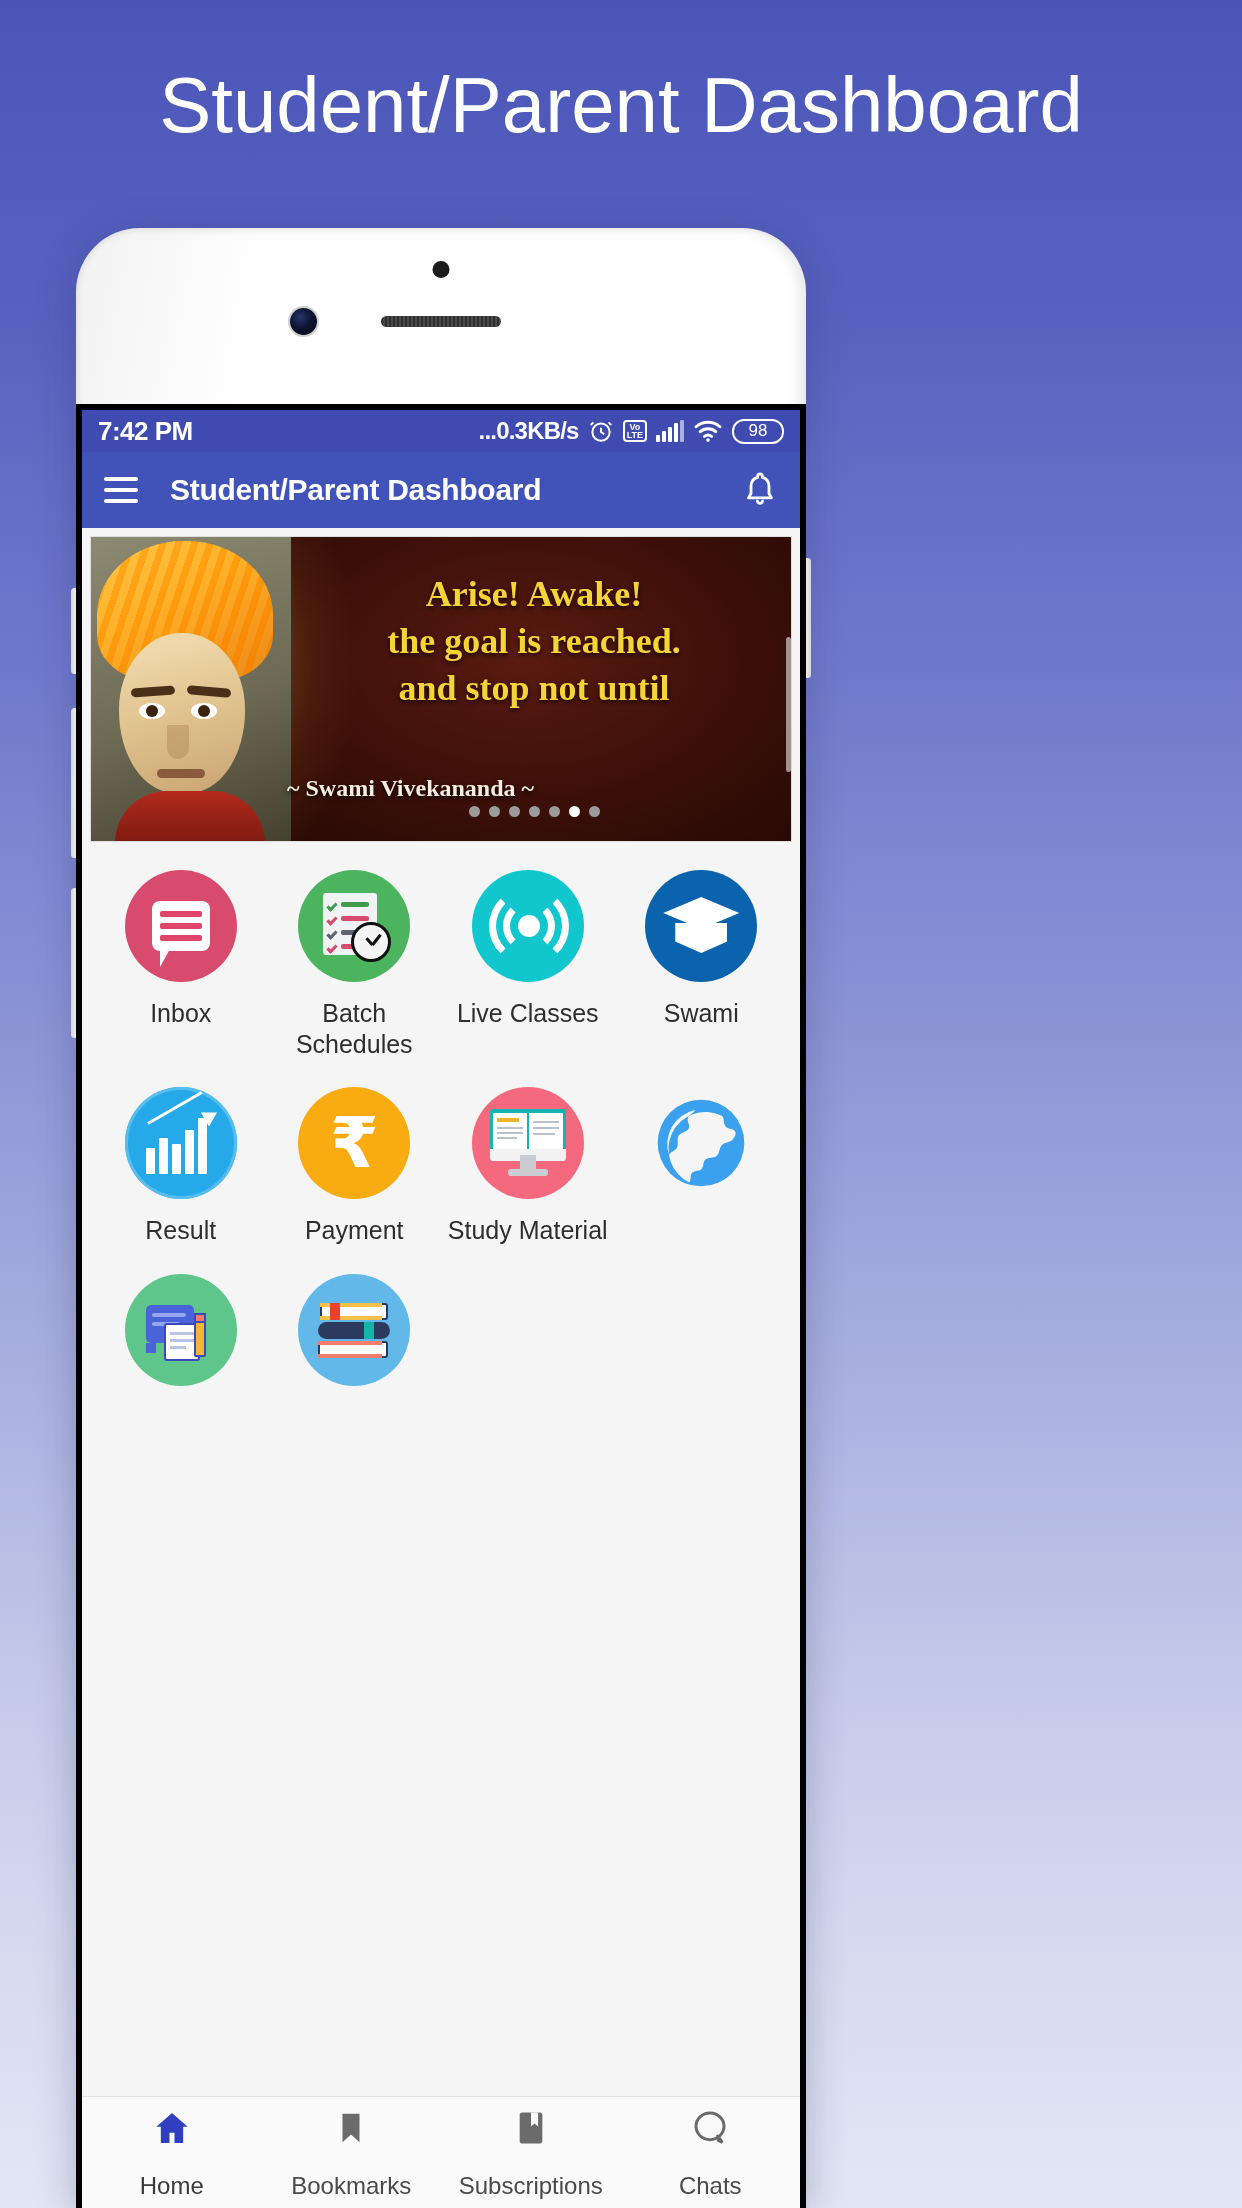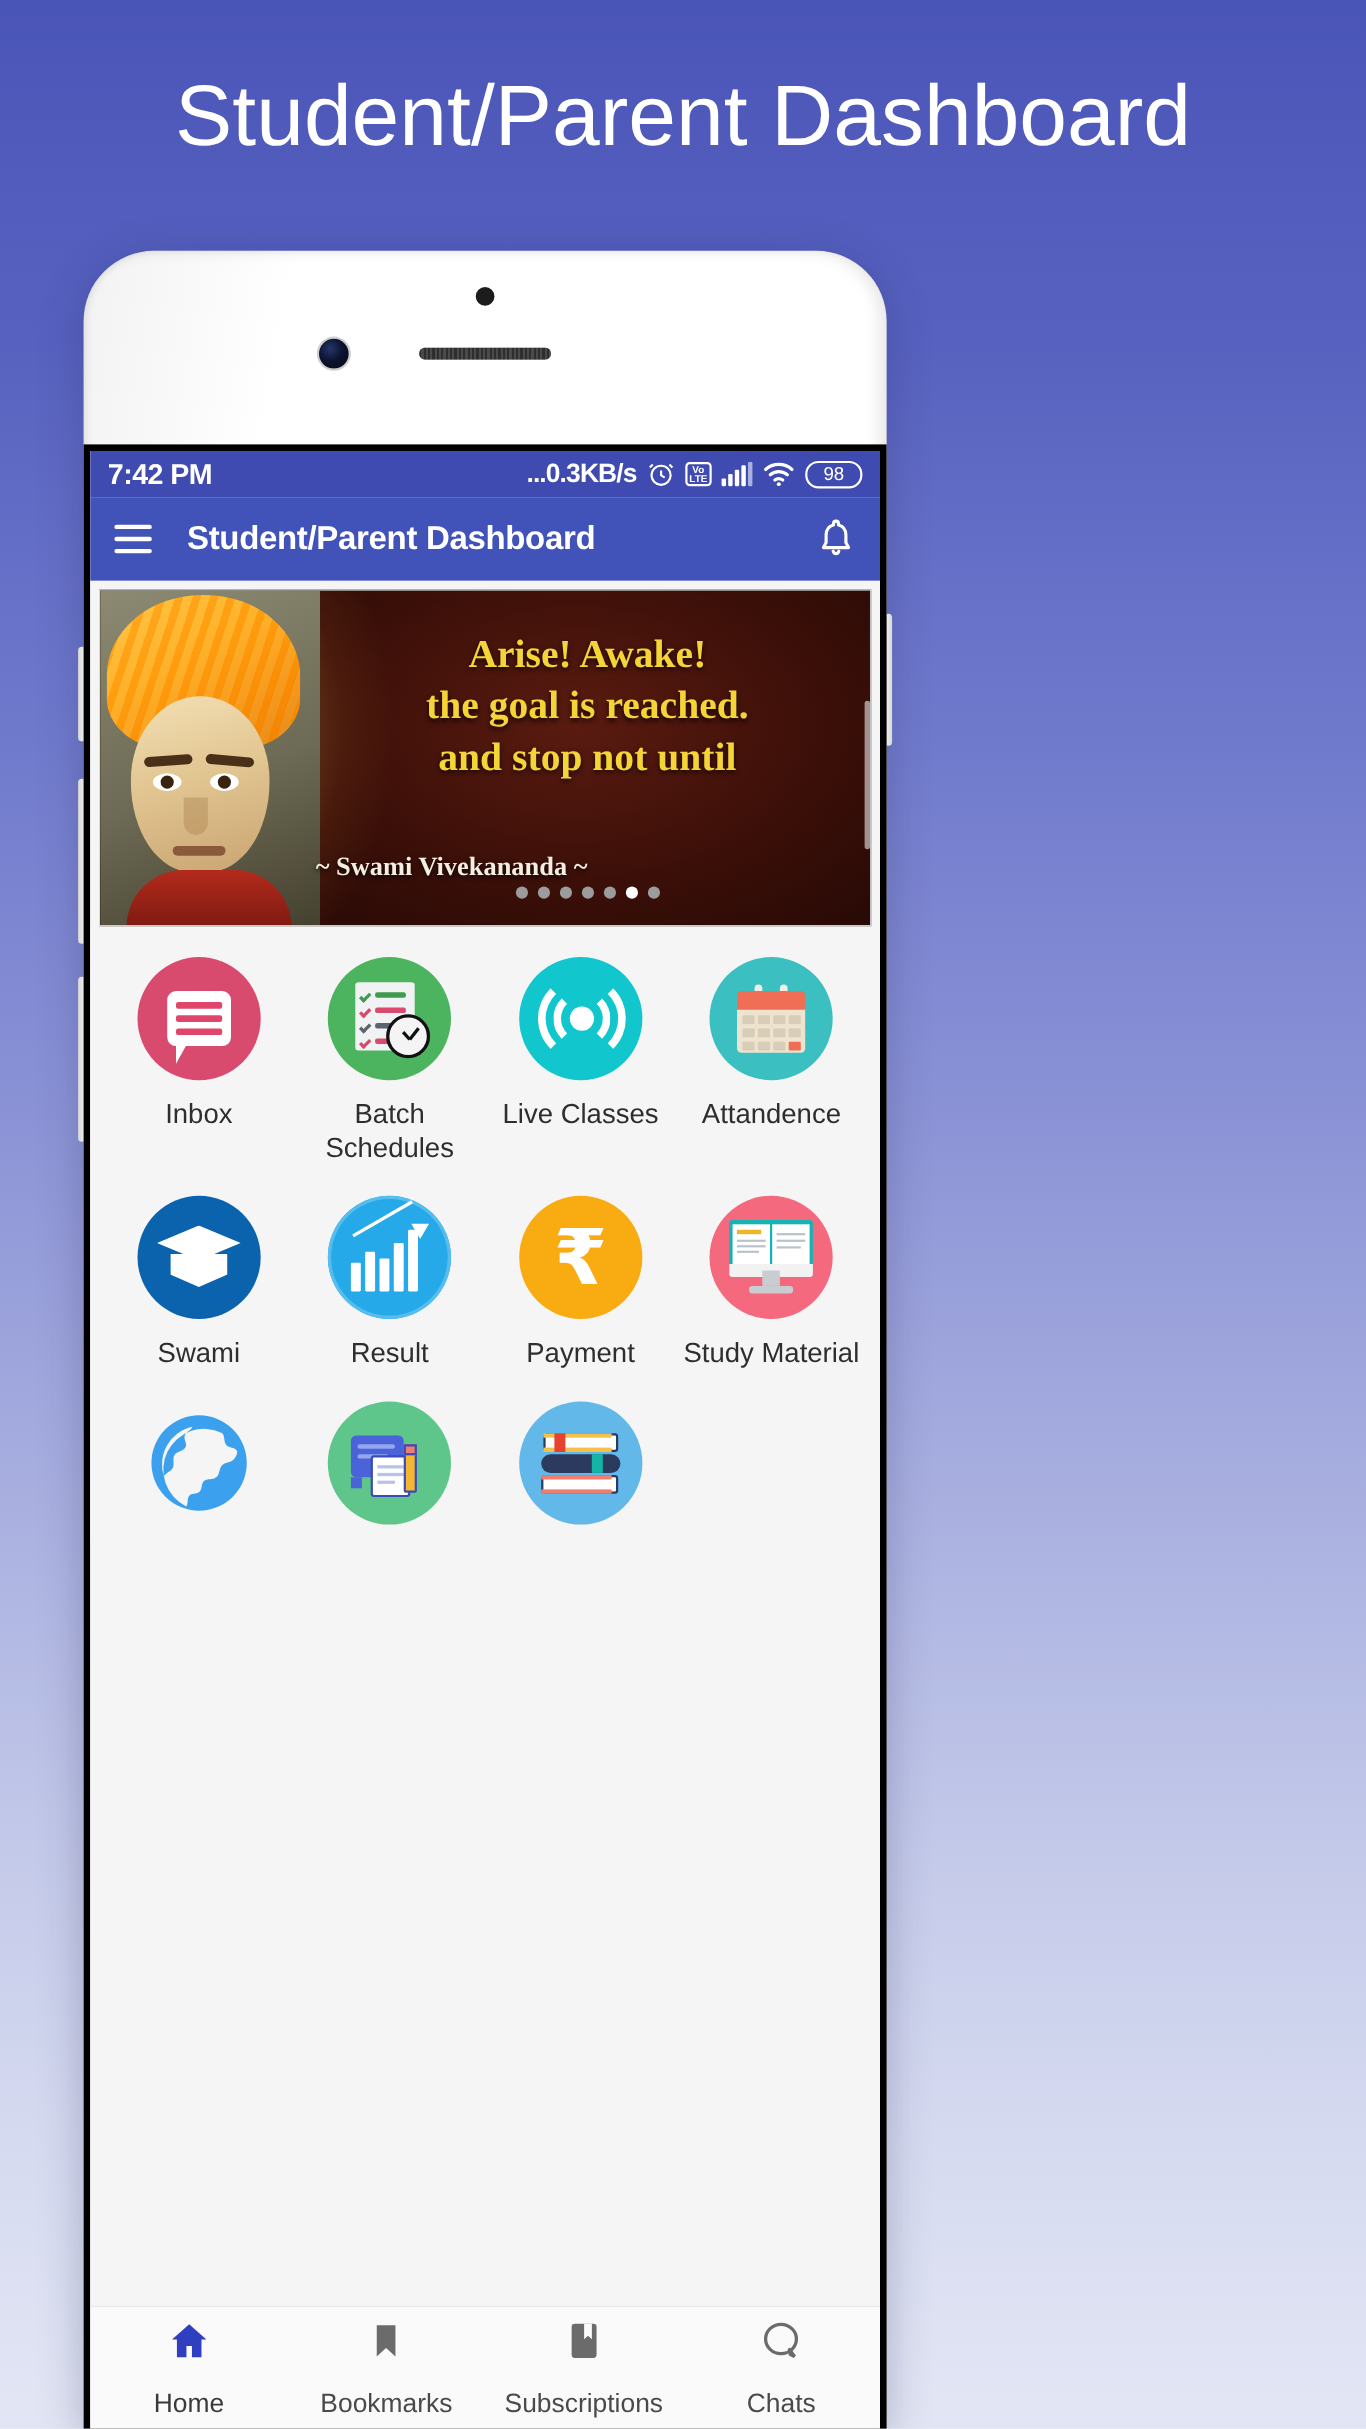--- a/index.html
+++ b/index.html
@@ -407,43 +407,20 @@
             <div class="circle" style="background:#12c6ce">
               <div class="ic-live">
                 <div class="arc a2"></div>
                 <div class="arc a1"></div>
                 <div class="core"></div>
               </div>
             </div>
             <div class="tile-label">Live Classes</div>
           </div>
 
-          <div class="tile">
-            <div class="circle" style="background:#3cbfc0">
-              <div class="ic-cal">
-                <div class="ring l"></div>
-                  <div class="ring r"></div>
-                <div class="top"></div>
-                <div class="body"></div>
-                <div class="cell" style="left:5px;top:28px"></div>
-                <div class="cell" style="left:19px;top:28px"></div>
-                <div class="cell" style="left:33px;top:28px"></div>
-                <div class="cell" style="left:47px;top:28px"></div>
-                <div class="cell" style="left:5px;top:40px"></div>
-                <div class="cell" style="left:19px;top:40px"></div>
-                <div class="cell" style="left:33px;top:40px"></div>
-                <div class="cell" style="left:47px;top:40px"></div>
-                <div class="cell" style="left:5px;top:52px"></div>
-                <div class="cell" style="left:19px;top:52px"></div>
-                <div class="cell" style="left:33px;top:52px"></div>
-                <div class="cell hi" style="left:47px;top:52px"></div>
-              </div>
-            </div>
-            <div class="tile-label">Attandence</div>
-          </div>
 
           <div class="tile">
             <div class="circle" style="background:#0b63ad">
               <div class="ic-cap">
                   <div class="mort"></div>
                   <div class="base"></div>
                 </div>
             </div>
             <div class="tile-label">Swami</div>
           </div>

